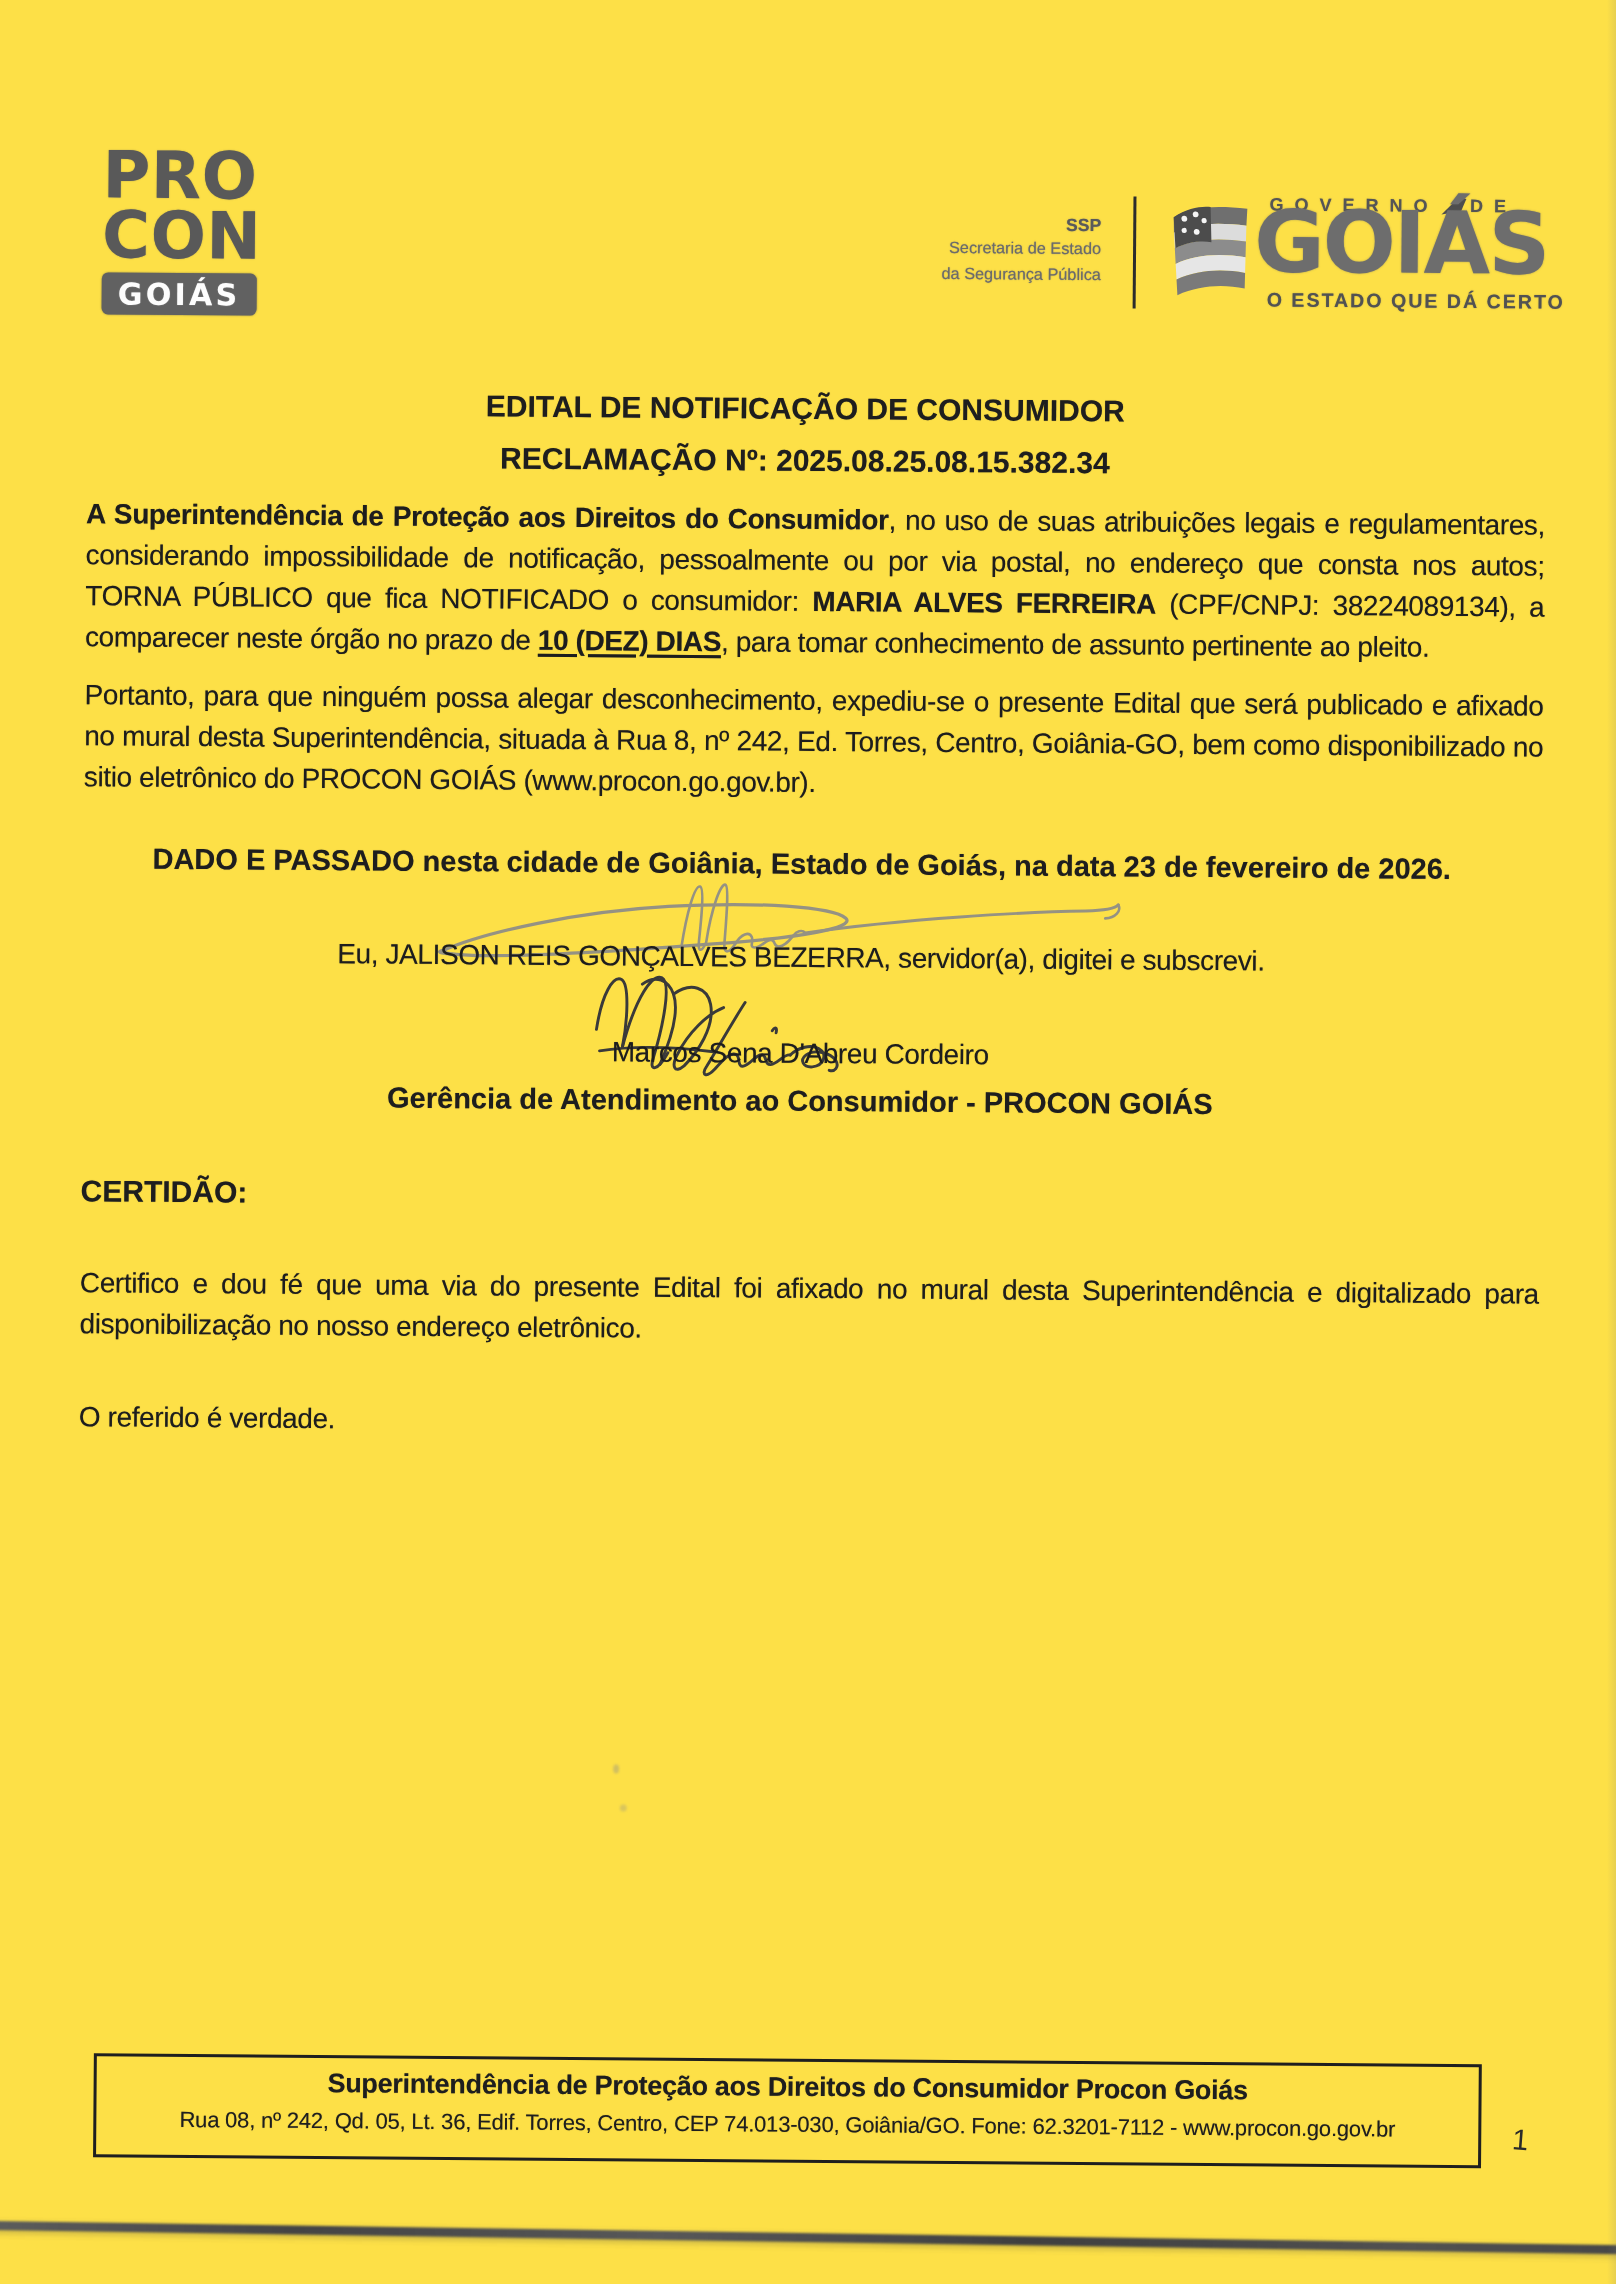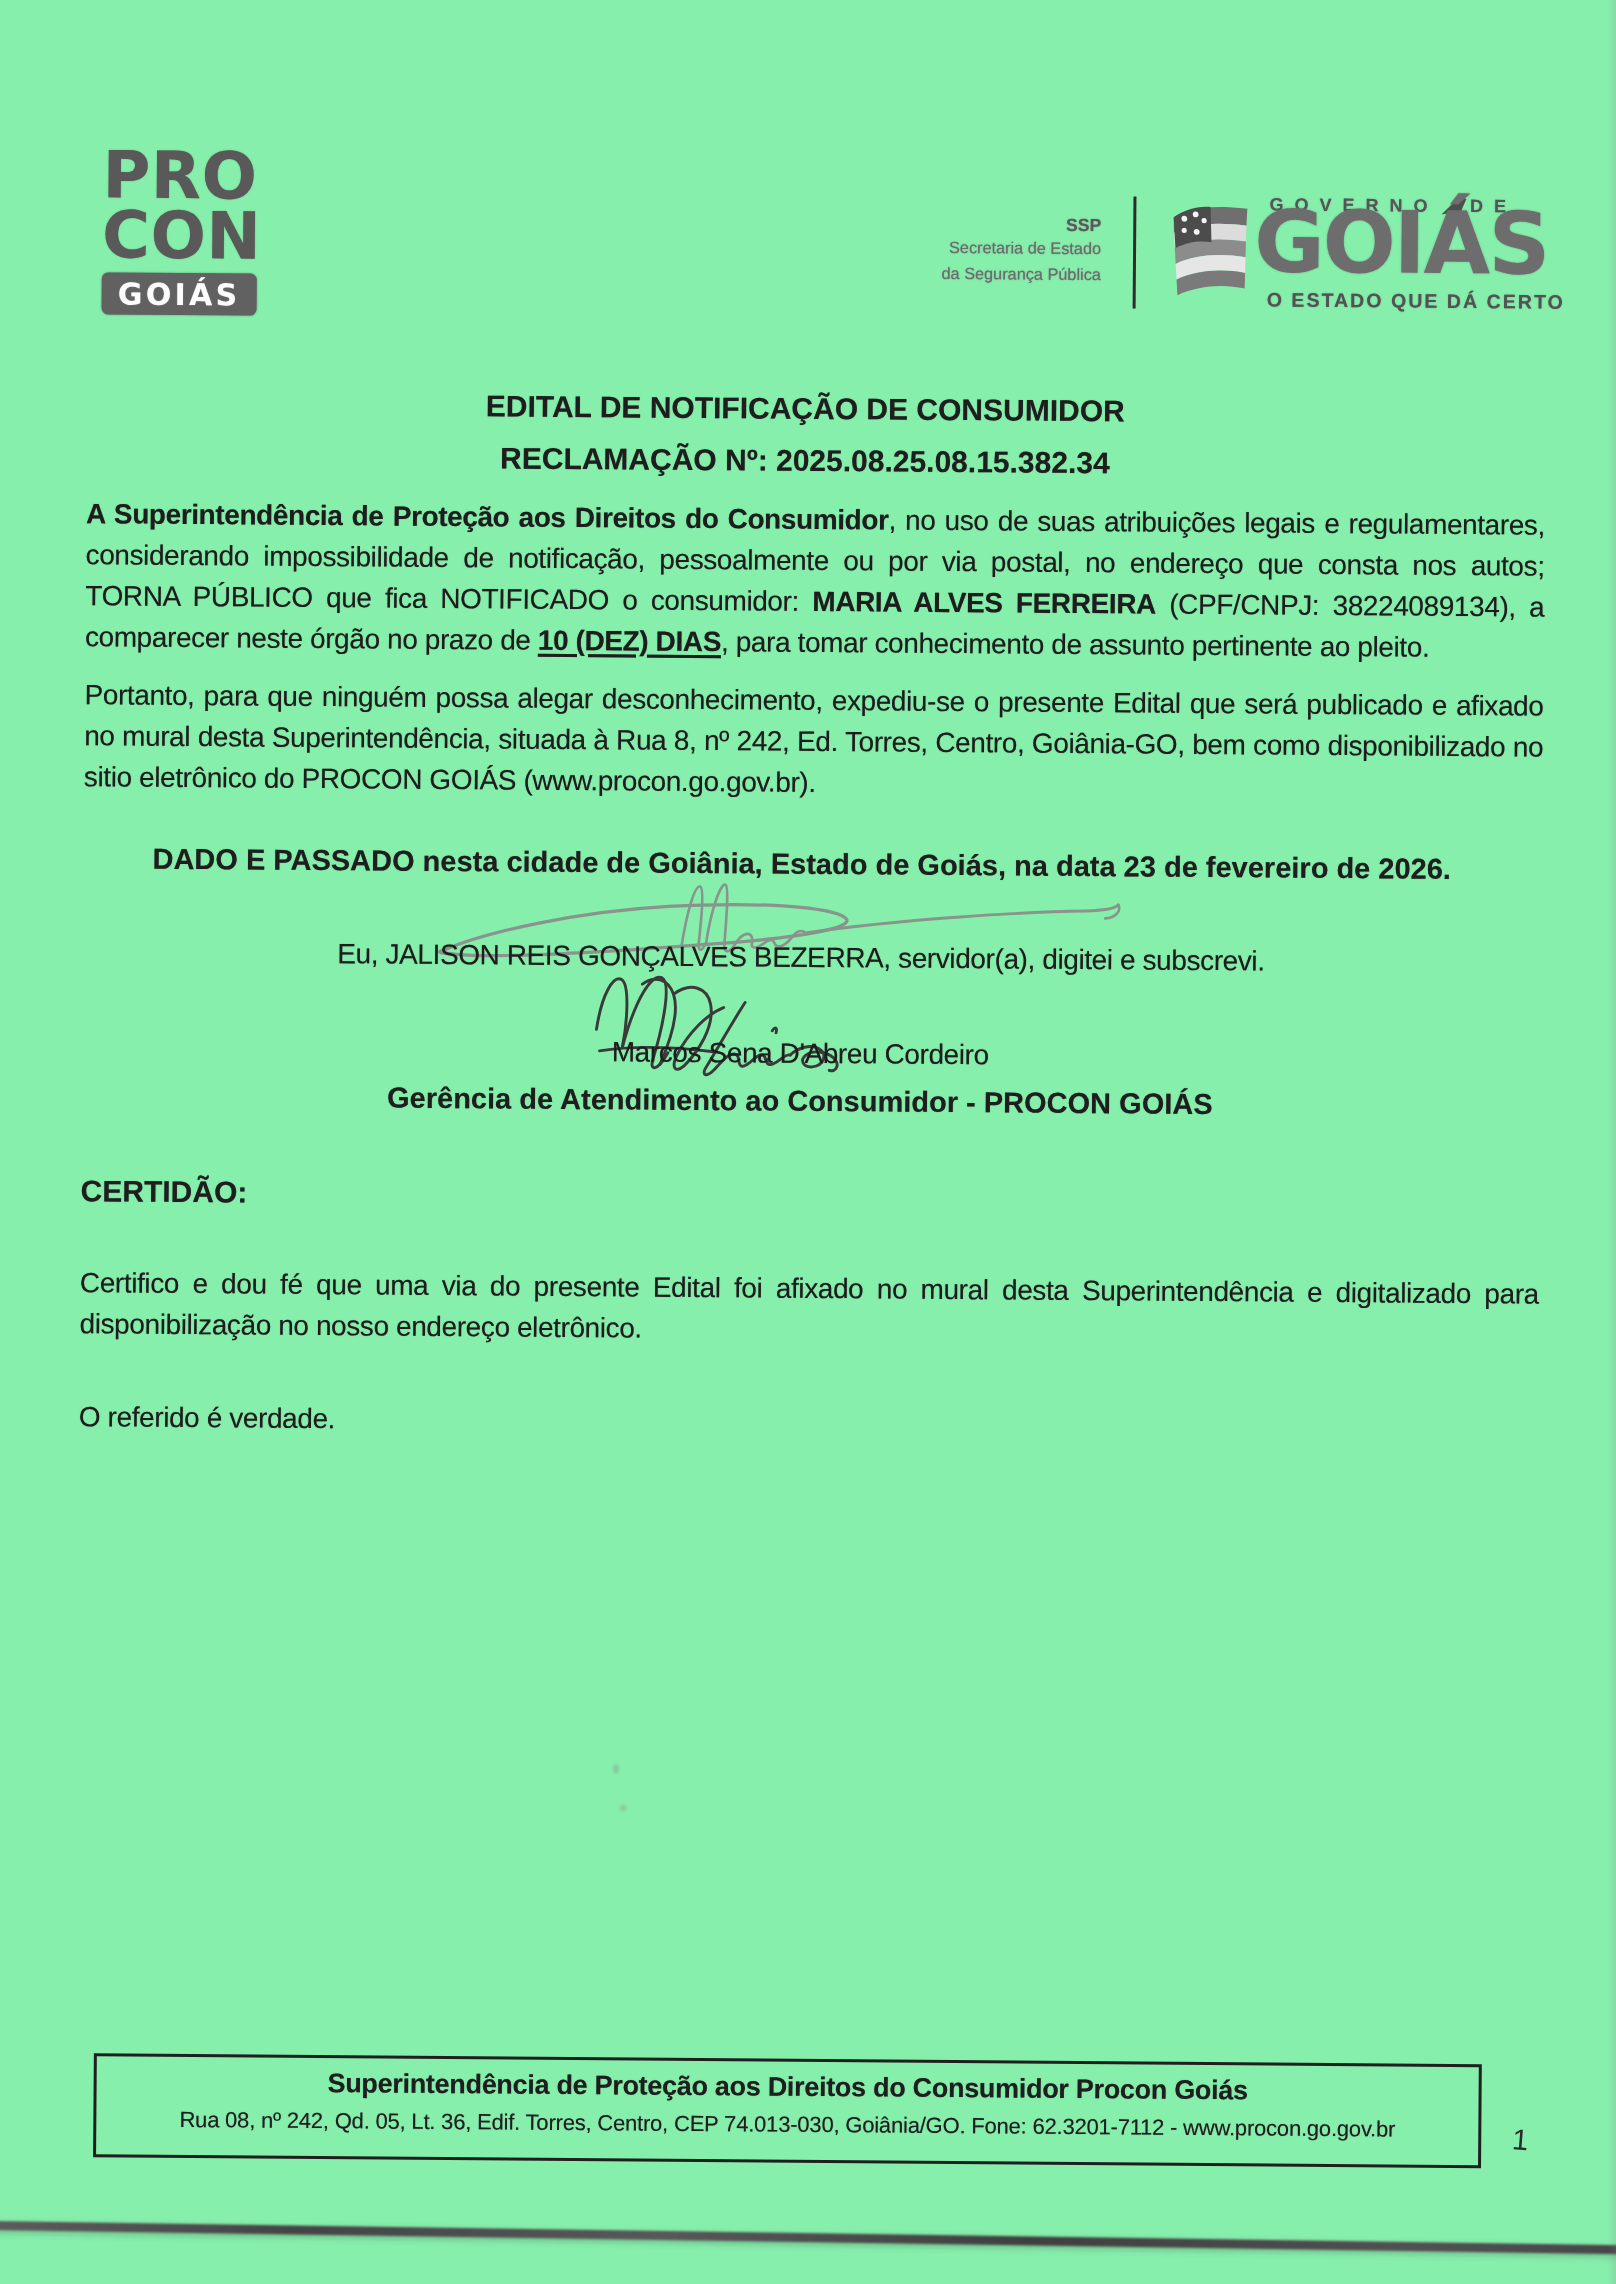--- a/index.html
+++ b/index.html
@@ -1,17 +1,17 @@
 <!DOCTYPE html>
 <html style="font-size:10.4px"><head>
 <meta charset="utf-8">
 <style>
   html,body{margin:0;padding:0;background:#ffffff;}
   #page{
-    position:relative; width:1617px; height:2284px; background:#86efac;
+    position:relative; width:1617px; height:2284px; background:#fde047;
     overflow:hidden; font-family:"Liberation Sans","DejaVu Sans",sans-serif;
     color:#1e1e1e;
   }
   
   #skew{position:absolute; inset:0; transform:rotate(0.45deg); transform-origin:59px 0;}
 
   .scantxt{ text-shadow:0 0 0.8px rgba(45,45,45,0.55); }
 
   
   #procon-logo{

